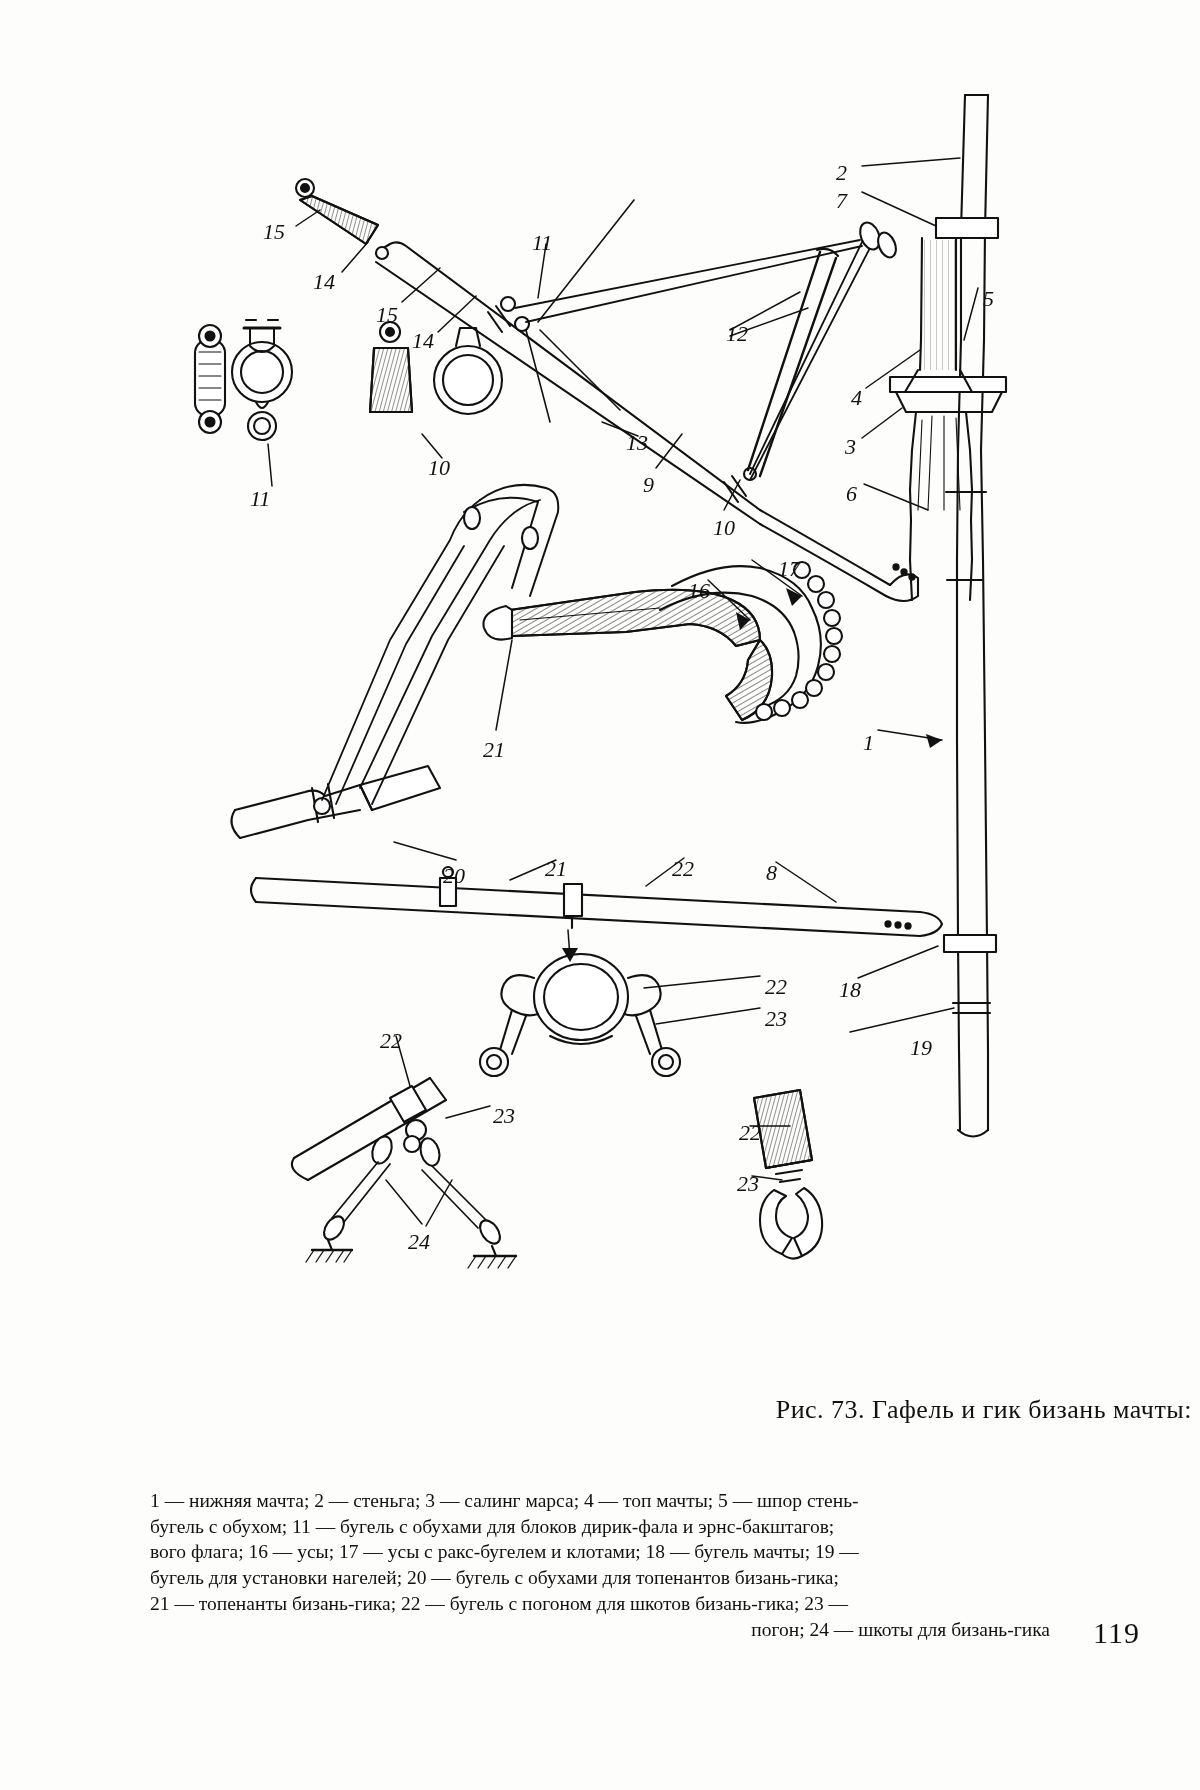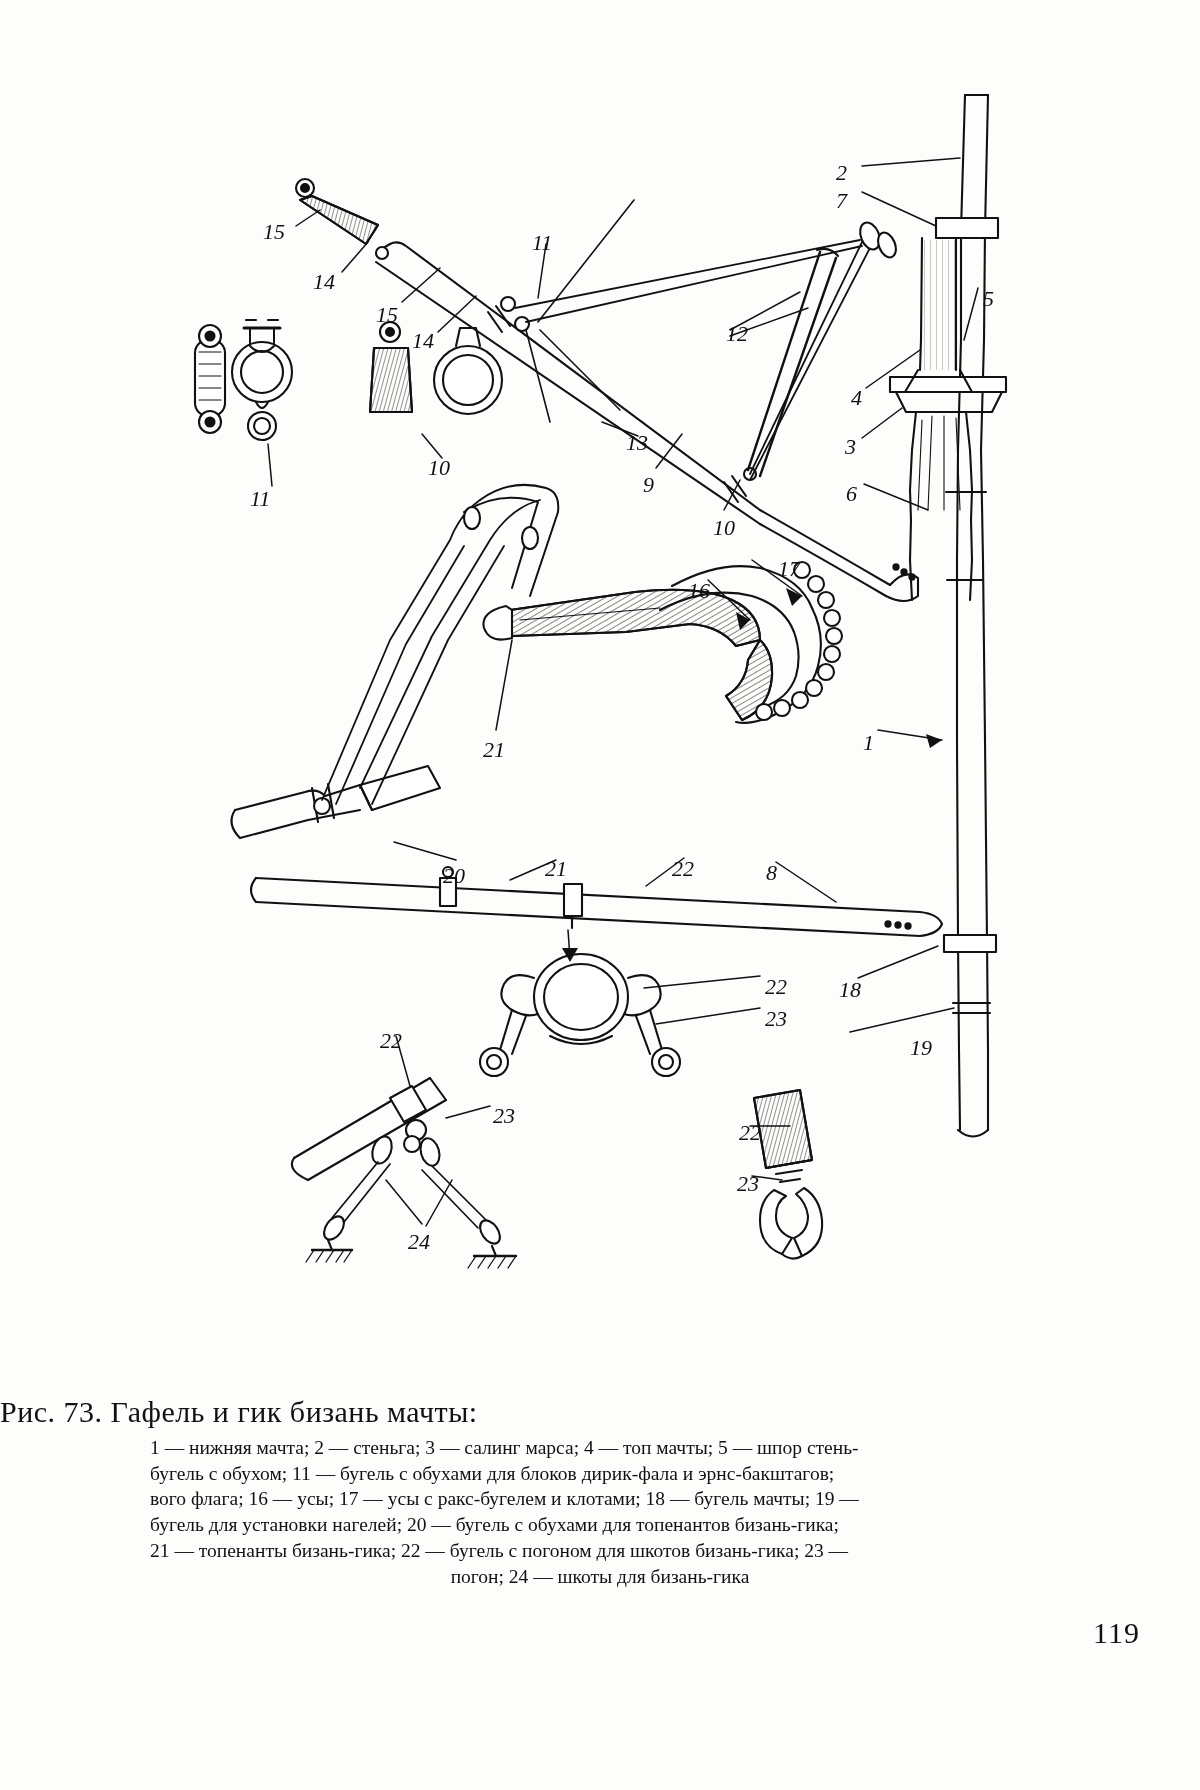--- a/index.html
+++ b/index.html
@@ -32,39 +32,39 @@
   #figure-area svg {
     display: block;
     width: 1080px;
     height: 1330px;
   }
   .caption-title {
     position: absolute;
     left: 0;
     top: 1395px;
     width: 1192px;
-    text-align: left;
-    font-size: 30px;
+    text-align: right;
+    font-size: 26px;
     letter-spacing: 0.5px;
   }
   .caption-body {
     position: absolute;
     left: 150px;
-    top: 1435px;
+    top: 1488px;
     width: 900px;
     font-size: 19.5px;
     line-height: 1.32;
     text-align: justify;
   }
   .caption-body .line {
     display: block;
     white-space: nowrap;
   }
   .caption-body .line.center {
-    text-align: center;
+    text-align: right;
   }
   .page-number {
     position: absolute;
     right: 60px;
     top: 1616px;
     font-size: 30px;
     letter-spacing: 1px;
   }
   
   .lbl {

